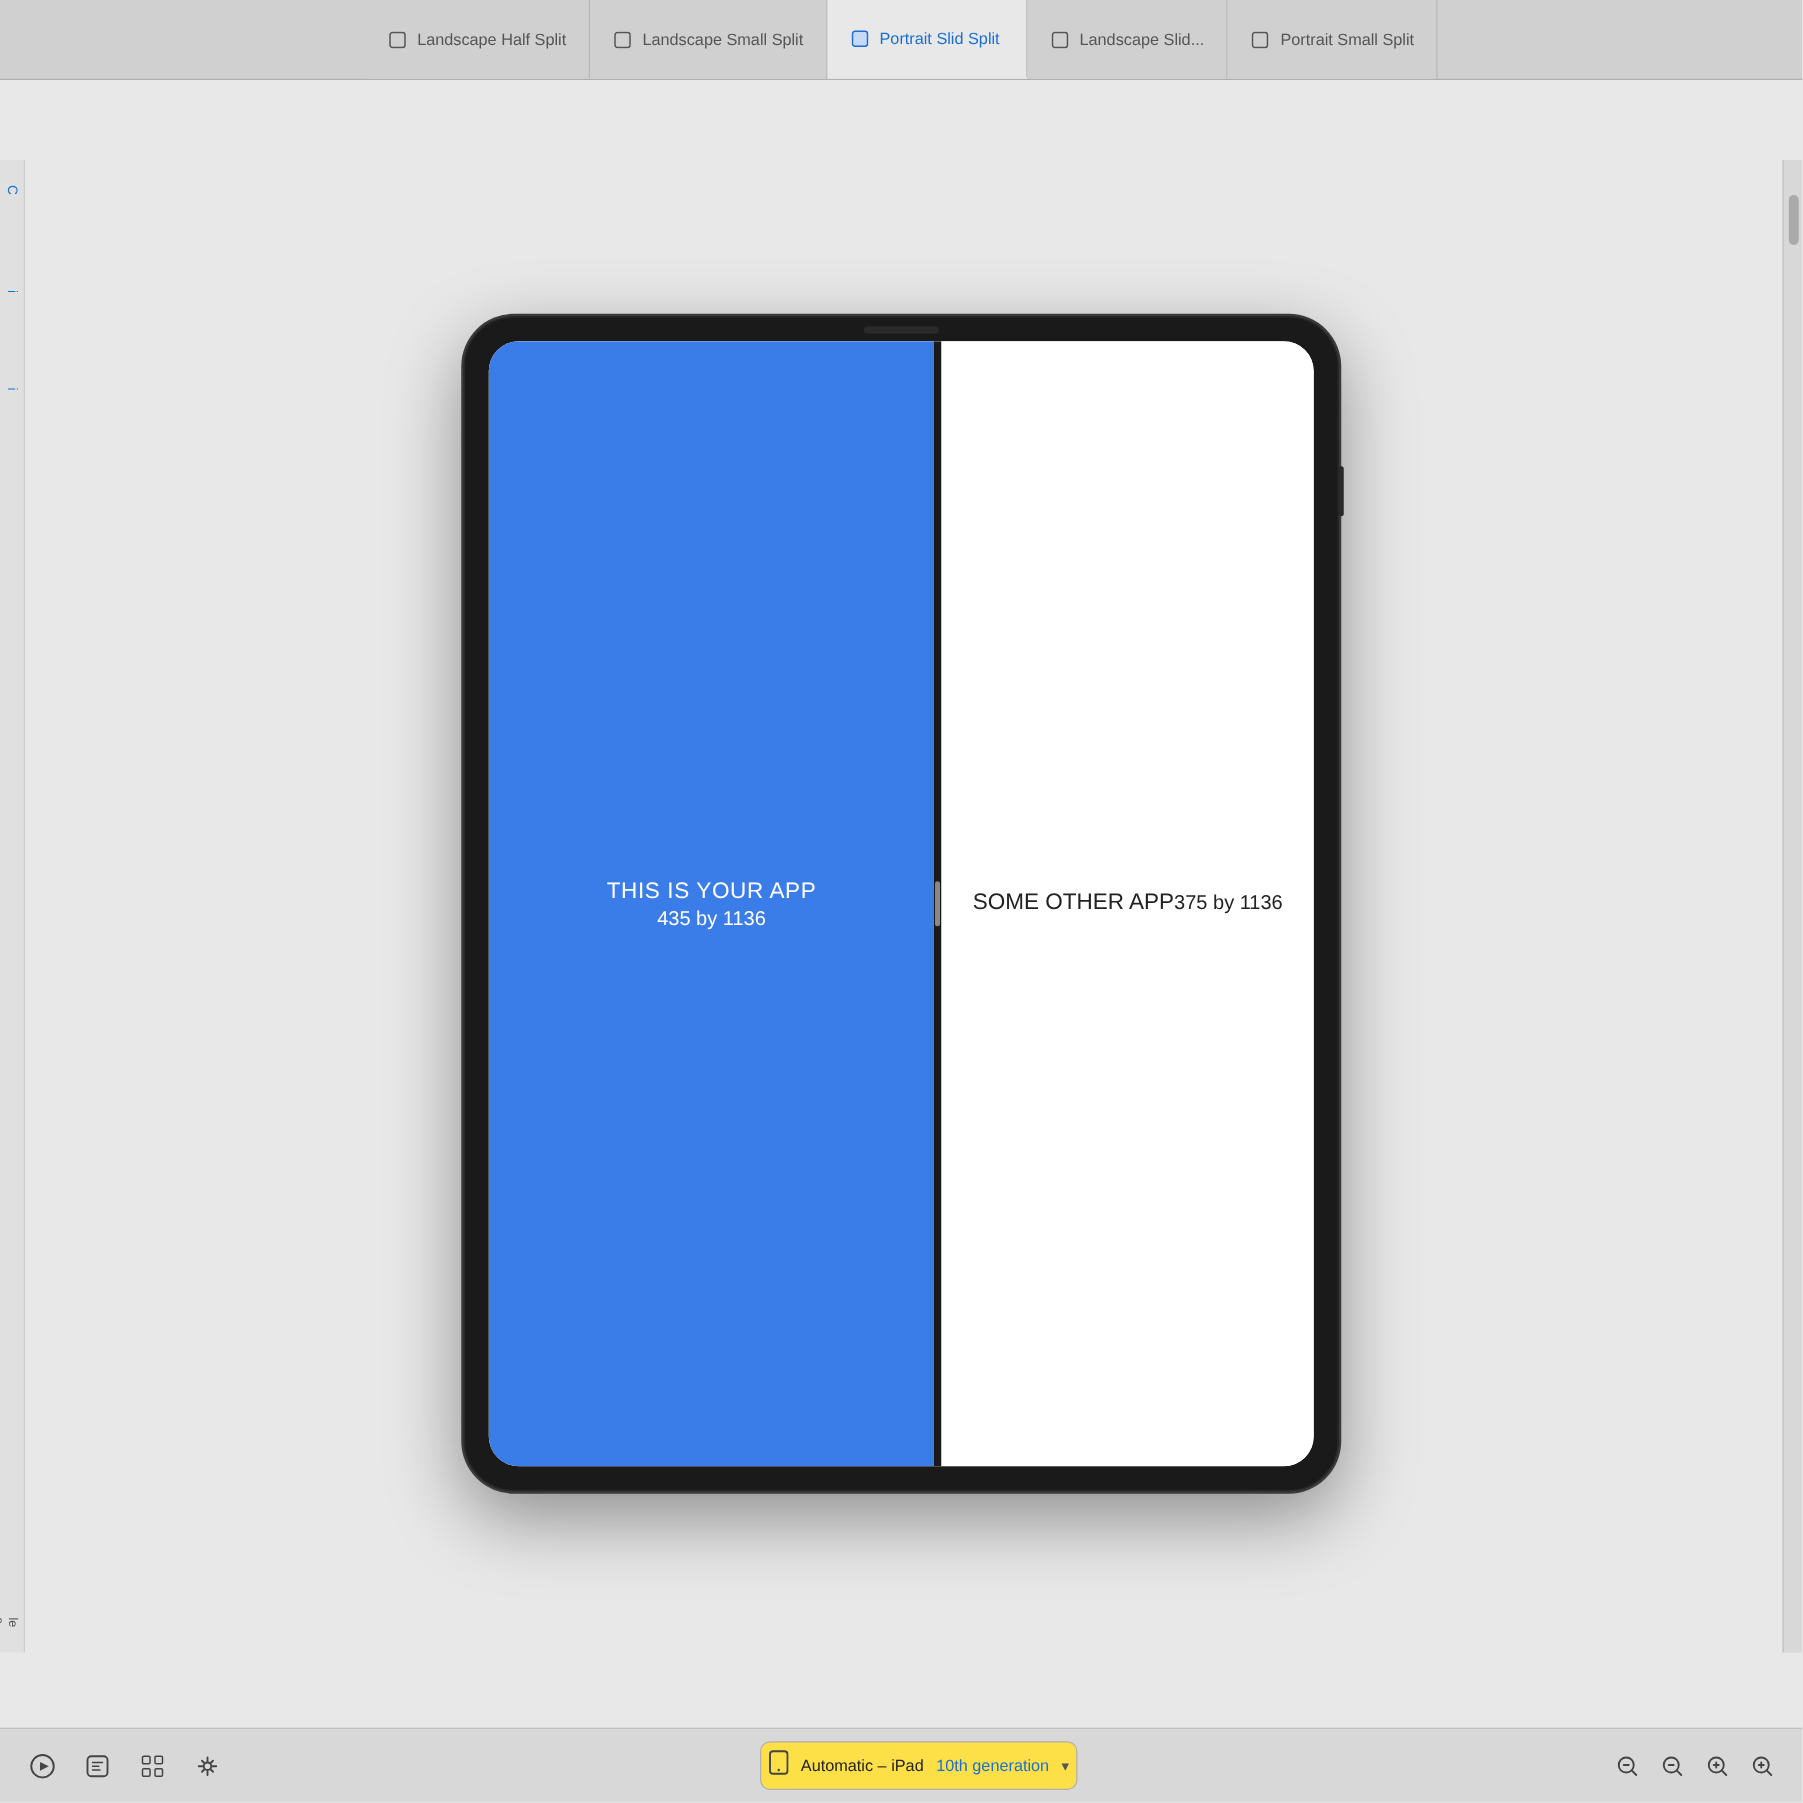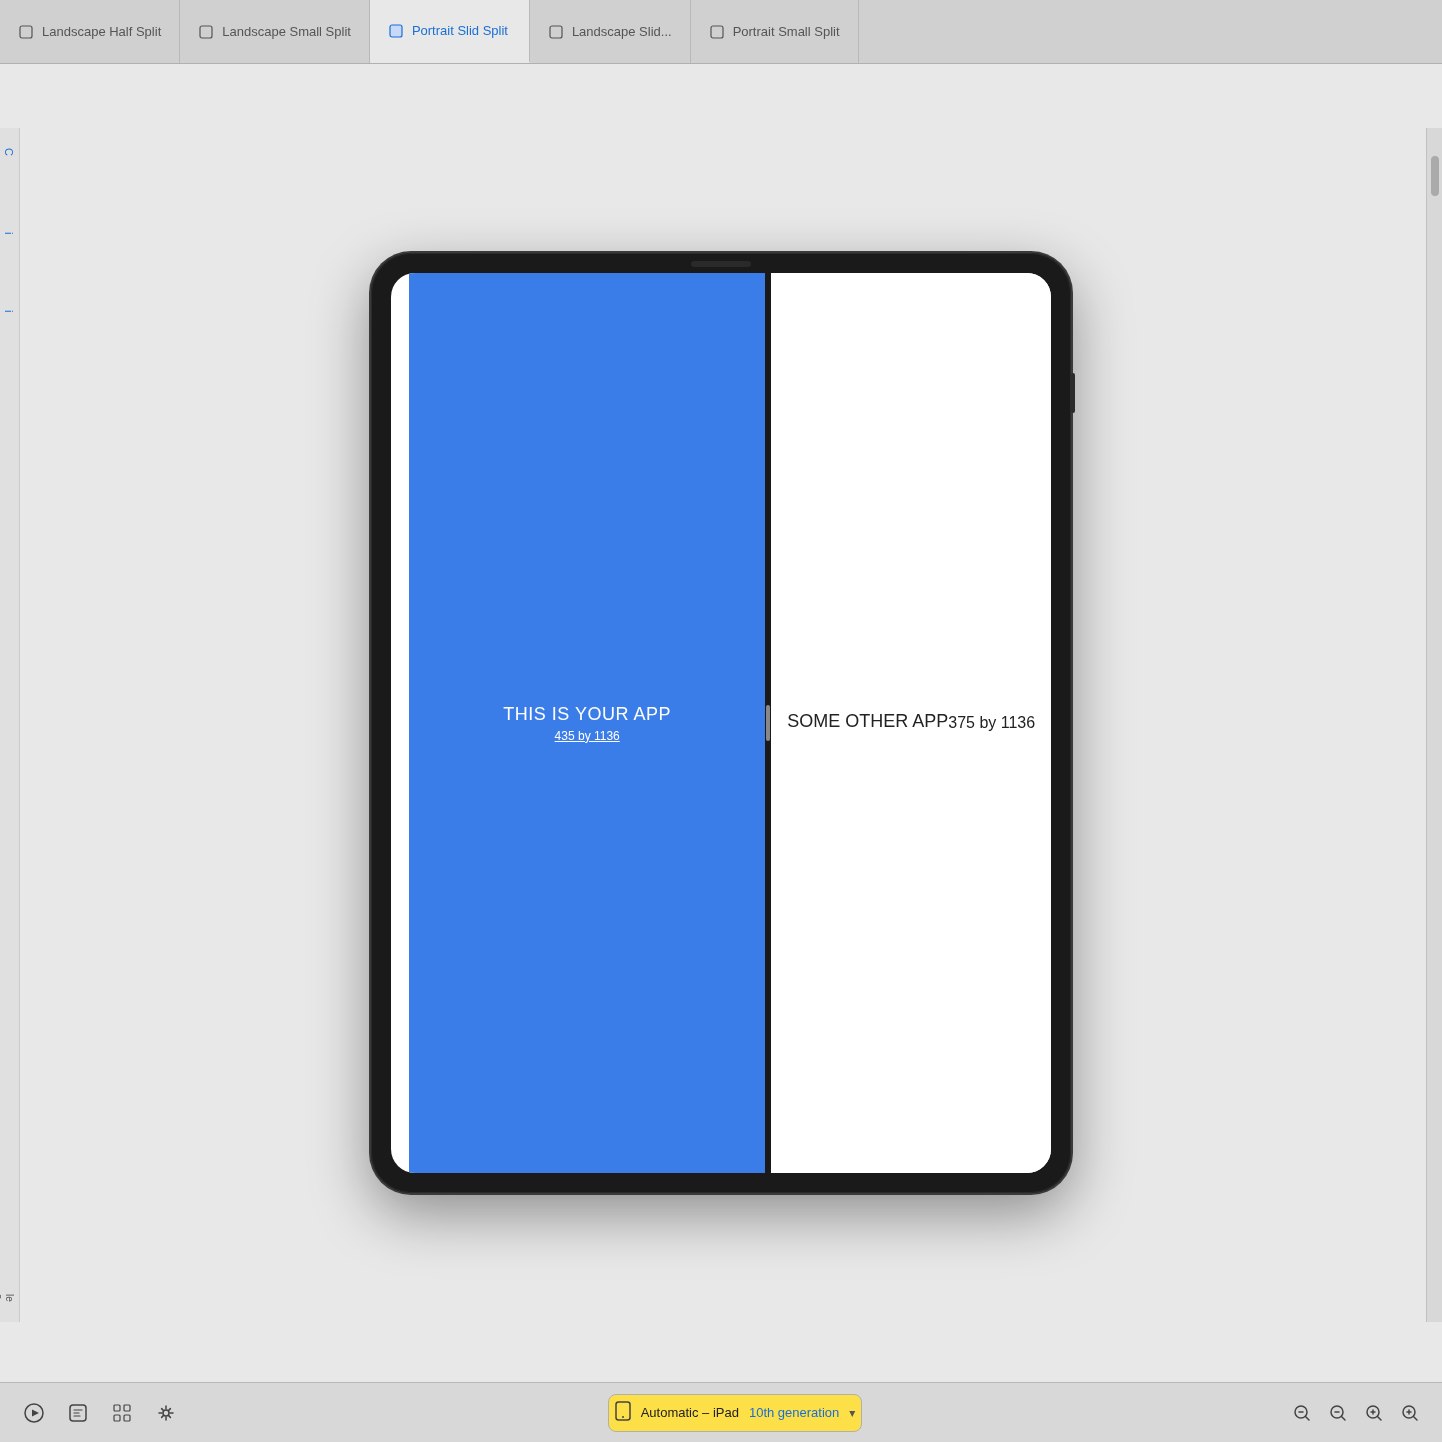--- a/index.html
+++ b/index.html
@@ -17,20 +17,21 @@
     
     .tab-bar {
       display: flex;
       align-items: stretch;
       background: #d0d0d0;
       height: 64px;
       flex-shrink: 0;
       overflow: hidden;
       position: relative;
       border-bottom: 1px solid #b0b0b0;
+      justify-content: center;
     }
 
     .tab {
       display: flex;
       align-items: center;
       gap: 8px;
       padding: 0 18px;
       height: 100%;
       cursor: pointer;
       font-size: 13px;
@@ -148,34 +149,32 @@
     .app-panel-left {
       flex: 0 0 54%;
       background: #3b7de8;
       display: flex;
       flex-direction: column;
       align-items: center;
       justify-content: center;
       color: white;
       text-align: center;
       position: relative;
-      margin-left: 18px;
     }
 
     .app-panel-left-title {
       font-size: 18px;
       font-weight: 400;
       letter-spacing: 0.5px;
       margin-bottom: 4px;
     }
 
     .app-panel-left-dims {
-      font-size: 12px;
+      font-size: 16px;
       font-weight: 400;
-      text-decoration: underline;
     }
 
     
     .split-divider {
       width: 6px;
       background: #1a1a1a;
       flex-shrink: 0;
       display: flex;
       align-items: center;
       justify-content: center;

